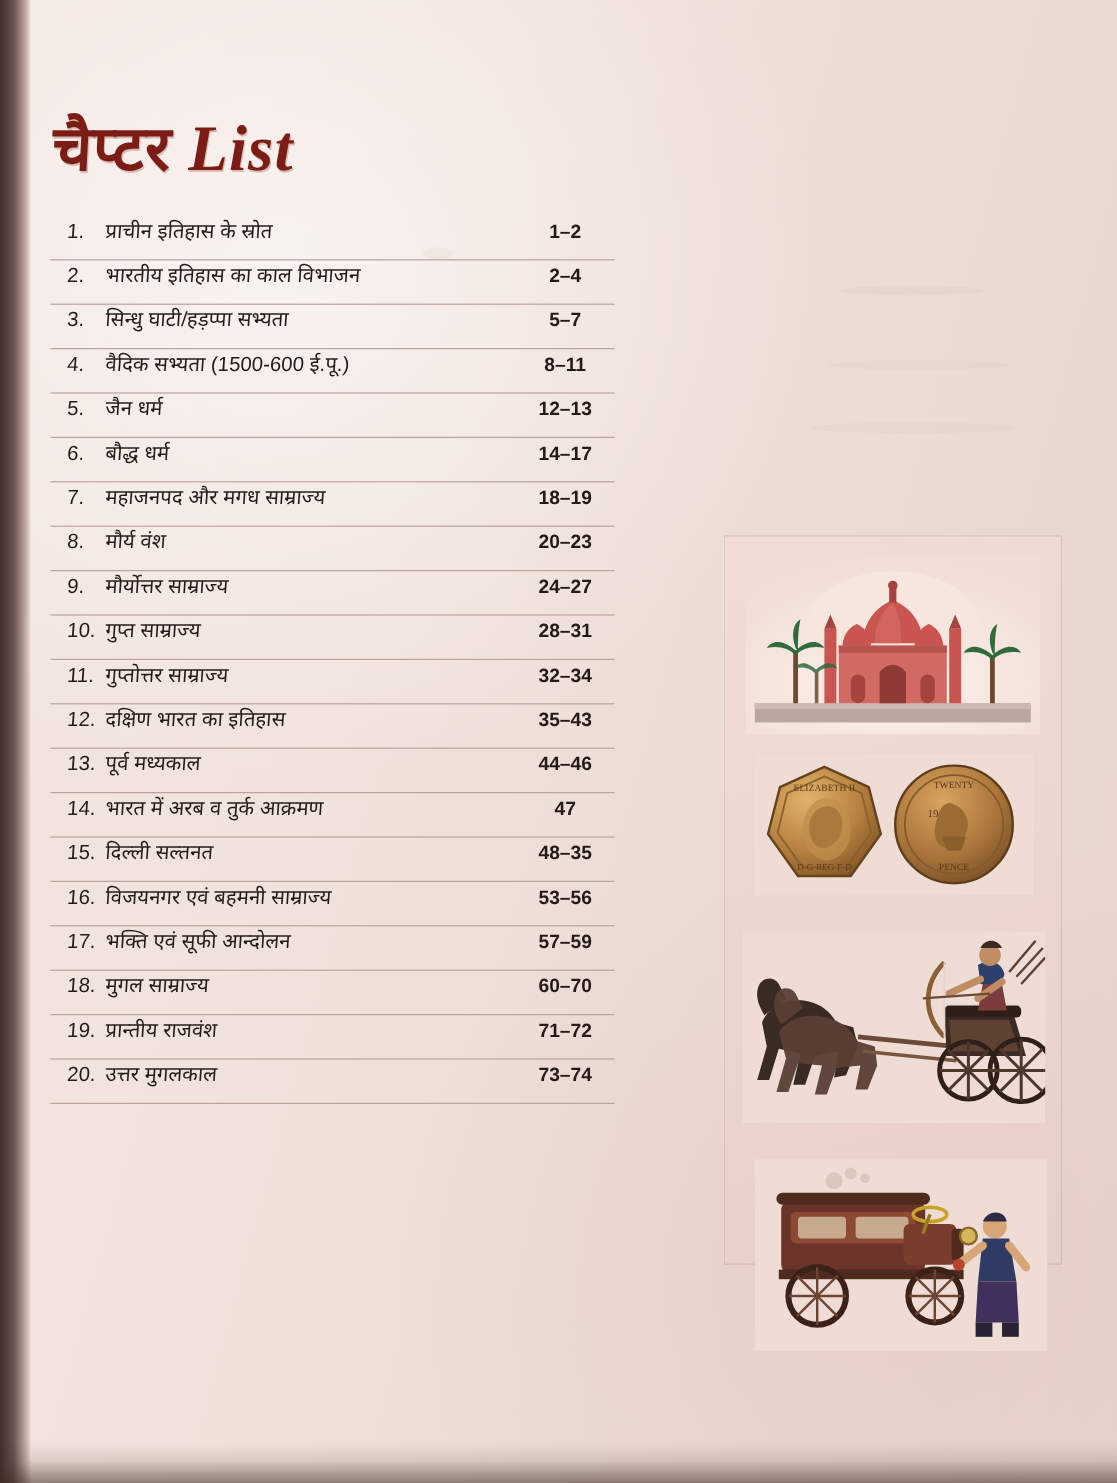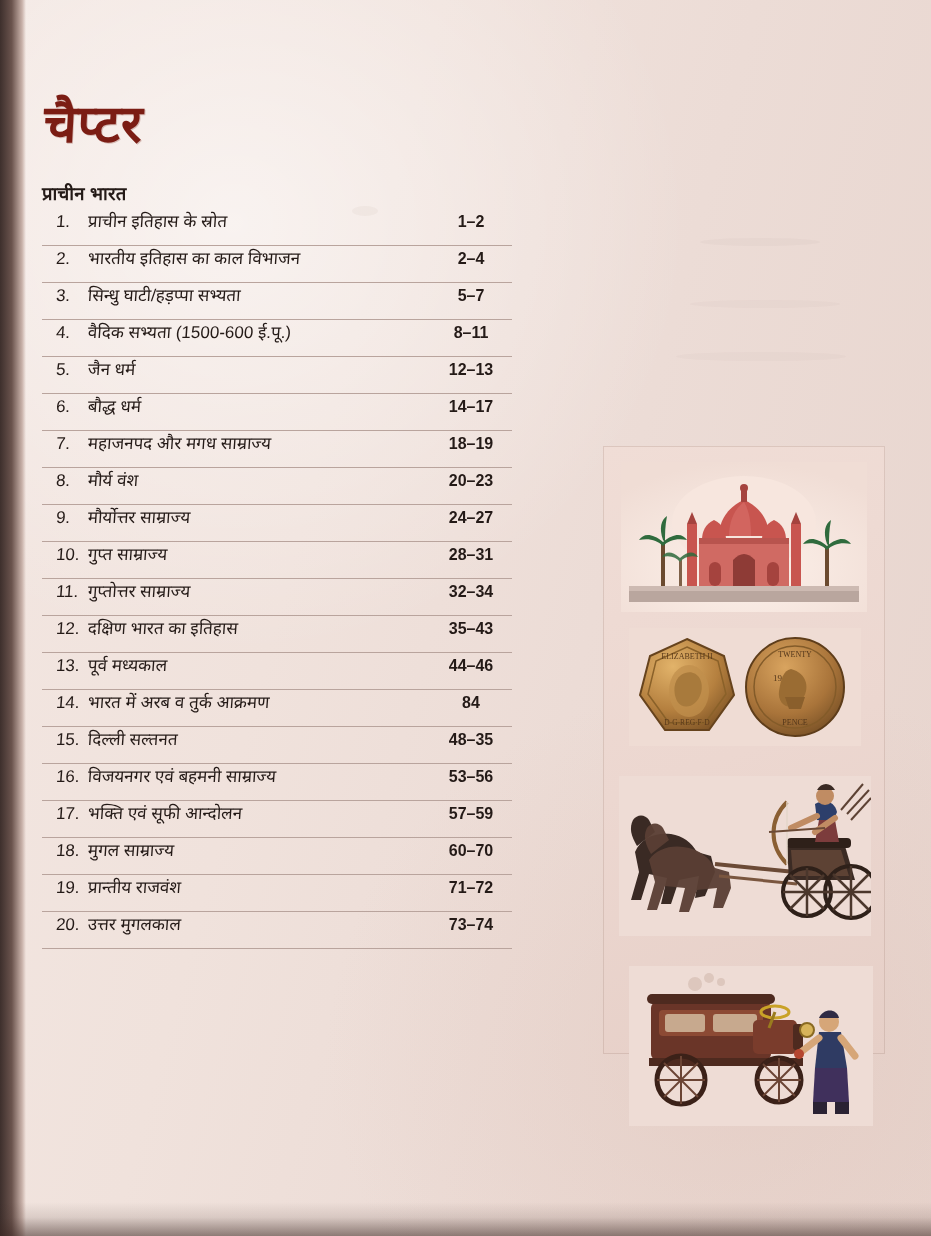--- a/index.html
+++ b/index.html
@@ -157,25 +157,25 @@
 </style>
 </head>
 <body>
 
 <div class="page"></div>
 
 <div class="content">
 
   <div class="title">
     <span class="t-hi">चैप्टर</span>
+    <span class="t-en">List</span>
   </div>
 
   <div class="toc">
 
-    <div class="section-head">प्राचीन भारत</div>
 
     <div class="row">
       <span class="num">1.</span>
       <span class="label">प्राचीन इतिहास के स्रोत</span>
       <span class="pages">1–2</span>
     </div>
     <div class="row">
       <span class="num">2.</span>
       <span class="label">भारतीय इतिहास का काल विभाजन</span>
       <span class="pages">2–4</span>
@@ -233,21 +233,21 @@
     <div class="row">
       <span class="num">13.</span>
       <span class="label">पूर्व मध्यकाल</span>
       <span class="pages">44–46</span>
     </div>
 
 
     <div class="row">
       <span class="num">14.</span>
       <span class="label">भारत में अरब व तुर्क आक्रमण</span>
-      <span class="pages">84</span>
+      <span class="pages">47</span>
     </div>
     <div class="row">
       <span class="num">15.</span>
       <span class="label">दिल्ली सल्तनत</span>
       <span class="pages">48–35</span>
     </div>
     <div class="row">
       <span class="num">16.</span>
       <span class="label">विजयनगर एवं बहमनी साम्राज्य</span>
       <span class="pages">53–56</span>

